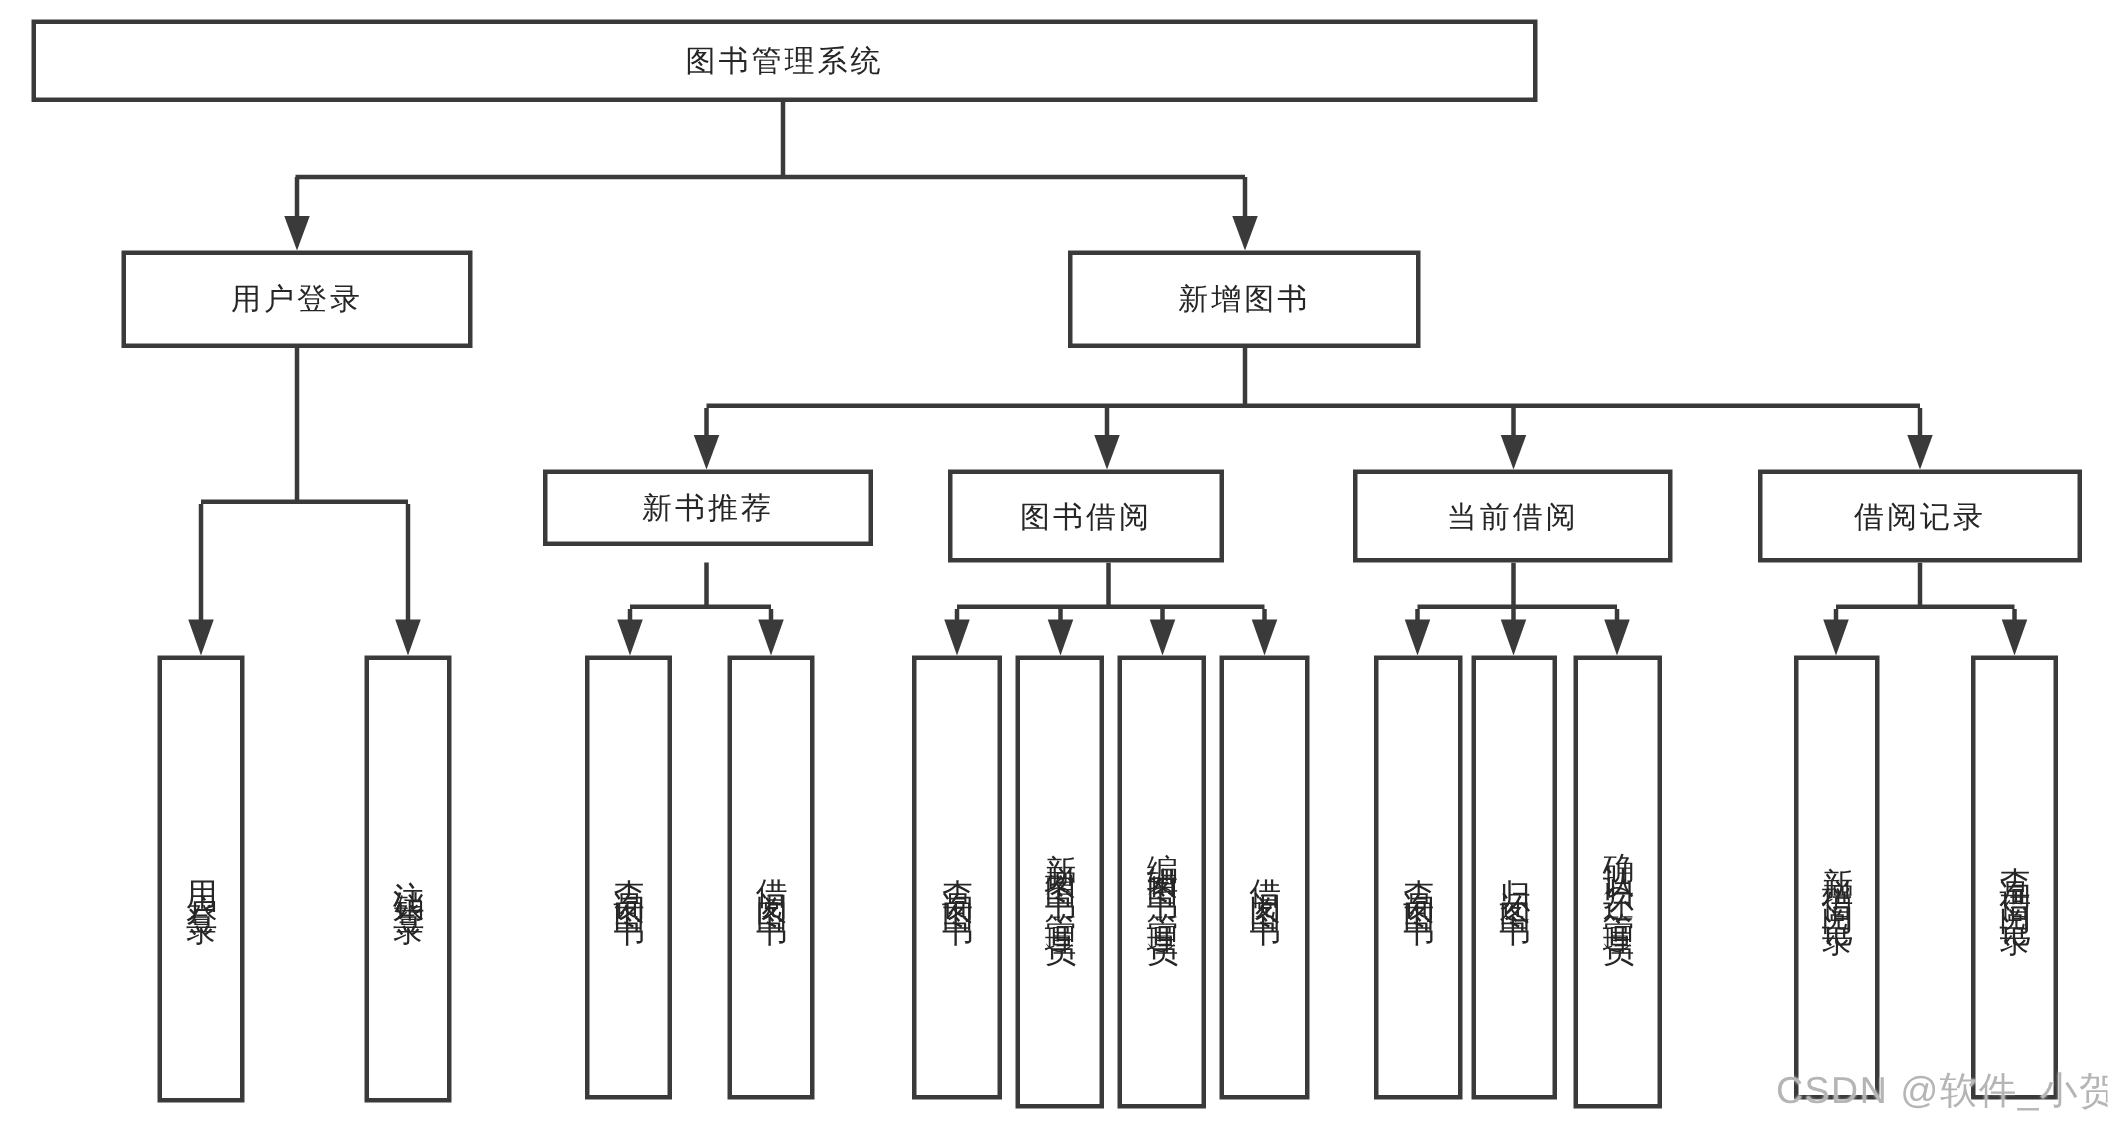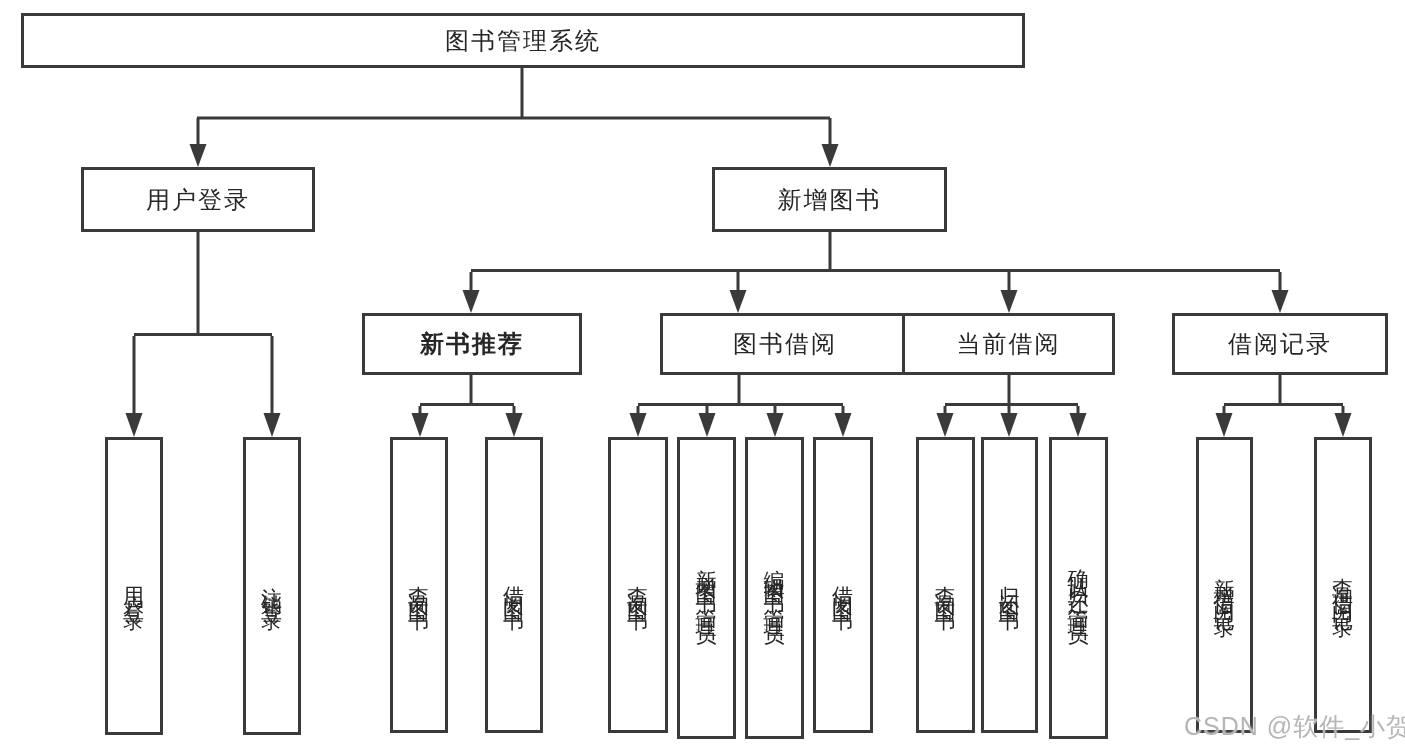--- a/index.html
+++ b/index.html
@@ -39,21 +39,21 @@
   .node {
     position: absolute;
     border: 3px solid var(--line);
     background: #fff;
     display: flex;
     align-items: center;
     justify-content: center;
     color: var(--text);
   }
   .hnode {
-    font-size: 24px;
+    font-size: 20px;
     letter-spacing: 2px;
     white-space: nowrap;
   }
   .vnode span {
     writing-mode: vertical-rl;
     text-orientation: mixed;
     font-size: 21px;
     letter-spacing: 8px;
     line-height: 1;
     white-space: nowrap;
@@ -135,22 +135,22 @@
       <polygon points="1224,437 1215.5,413 1232.5,413"></polygon>
     <path d="M1343 406 V415"></path>
       <polygon points="1343,437 1334.5,413 1351.5,413"></polygon>
   </svg>
 
   <div class="node hnode" style="left:21px; top:13px; width:1004px; height:55px;">图书管理系统</div>
 
   <div class="node hnode" style="left:81px; top:167px; width:234px; height:65px;">用户登录</div>
   <div class="node hnode" style="left:712px; top:167px; width:235px; height:65px;">新增图书</div>
 
-  <div class="node hnode" style="left:362px; top:313px; width:220px; height:62px;font-weight:bold;">新书推荐</div>
-  <div class="node hnode" style="left:660px; top:313px; width:250px; height:62px;">图书借阅</div>
+  <div class="node hnode" style="left:362px; top:313px; width:220px; height:51px;">新书推荐</div>
+  <div class="node hnode" style="left:632px; top:313px; width:184px; height:62px;">图书借阅</div>
   <div class="node hnode" style="left:902px; top:313px; width:213px; height:62px;">当前借阅</div>
   <div class="node hnode" style="left:1172px; top:313px; width:216px; height:62px;">借阅记录</div>
 
   <div class="node vnode" style="left:105px; top:437px; width:58px; height:298px;">
     <span>用户登录</span>
   </div>
   <div class="node vnode" style="left:243px; top:437px; width:58px; height:298px;">
     <span>注销登录</span>
   </div>
 

